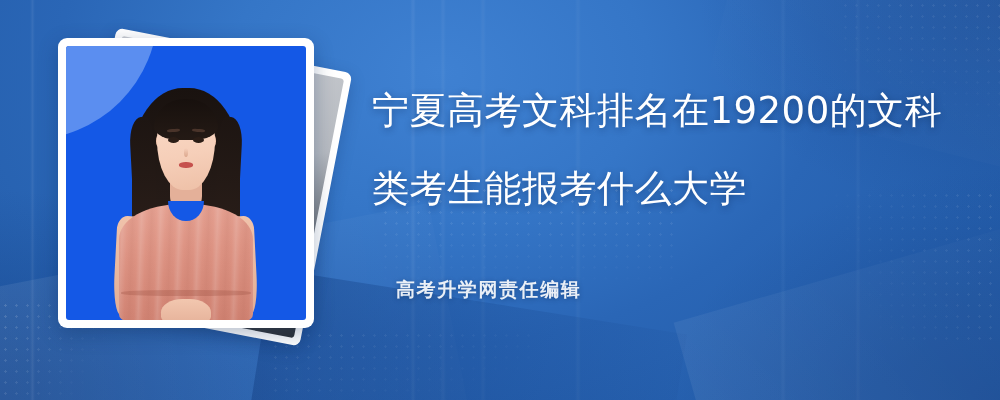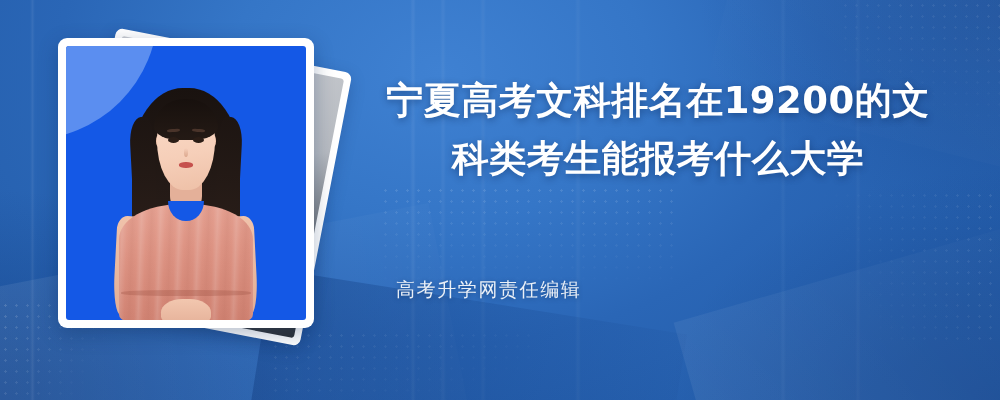--- a/index.html
+++ b/index.html
@@ -274,41 +274,40 @@
     height: 400px;
   }
 
   #headline {
     position: absolute;
     left: 0;
     top: 72px;
     width: 572px;
     color: #ffffff;
     font-size: 37px;
-    font-weight: bold;
-    line-height: 58px;
+    font-weight: normal;
+    line-height: 78px;
     letter-spacing: .5px;
     text-shadow: 0 2px 7px rgba(6,32,76,.45);
-    text-align: center;
   }
 
   #byline { position: absolute; left: 24px; top: 268px; }
   #author-name {
     color: #ffffff;
     font-size: 28px;
     font-weight: bold;
     letter-spacing: 2px;
     line-height: 38px;
     text-shadow: 0 2px 7px rgba(6,32,76,.45);
   }
   #author-role {
     margin-top: 8px;
     color: rgba(255,255,255,.90);
     font-size: 19px;
-    font-weight: normal;
+    font-weight: bold;
     letter-spacing: 1.6px;
     line-height: 26px;
     text-shadow: 0 1px 5px rgba(6,32,76,.40);
   }
 </style>
 </head>
 <body>
 
 <div id="banner">
 

